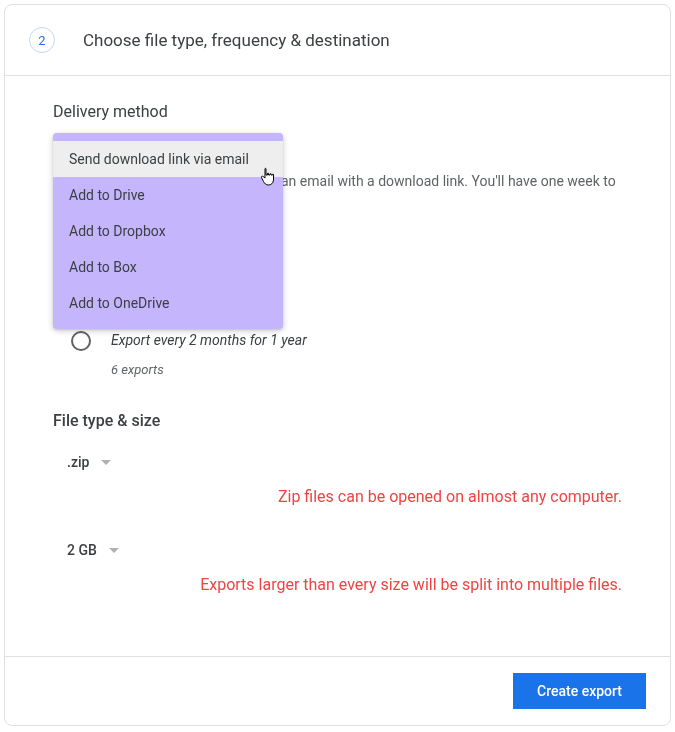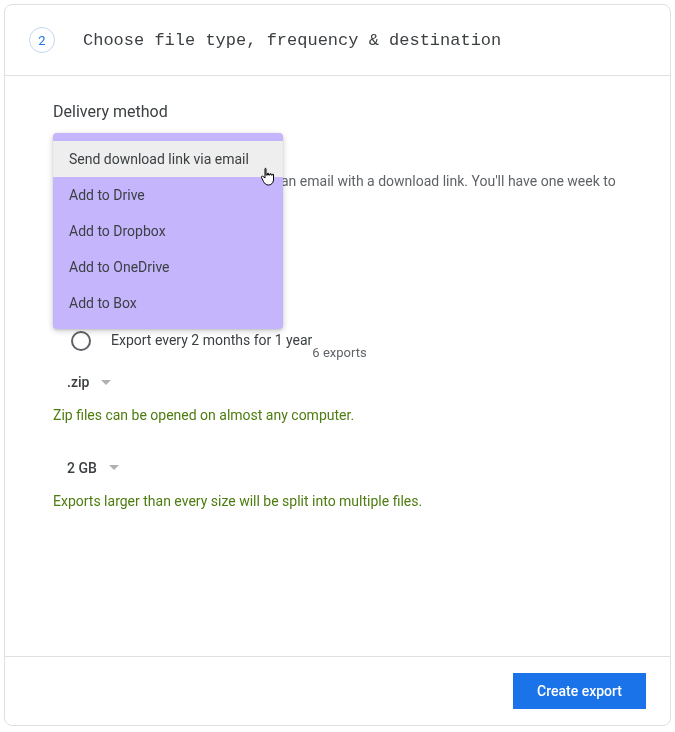--- a/index.html
+++ b/index.html
@@ -37,21 +37,20 @@
       display: flex;
       align-items: center;
       justify-content: center;
       font-size: 13px;
       color: #1a73e8;
     }
     .step-title {
       font-size: 17px;
       color: #3c4043;
       font-weight: 400;
-      font-family: Liberation Mono, monospace;
     }
     .content {
       padding: 26px 48px 0 48px;
     }
     .section-title {
       font-size: 16px;
       color: #3c4043;
       font-weight: 400;
       margin-bottom: 30px;
     }
@@ -84,21 +83,22 @@
     }
     .freq-option {
       display: flex;
       align-items: flex-start;
       gap: 20px;
       margin-left: 18px;
       margin-bottom: 14px;
     }
     .freq-text-group {
       display: flex;
-      flex-direction: row;
+      flex-direction: column;
+      font-style: italic;
     }
     .freq-main {
       font-size: 14px;
       color: #3c4043;
       margin-top: 1px;
     }
     .freq-sub {
       font-size: 13px;
       color: #5f6368;
       margin-top: 14px;
@@ -134,24 +134,25 @@
       font-weight: 500;
     }
     .select-caret {
       width: 0;
       height: 0;
       border-left: 5px solid transparent;
       border-right: 5px solid transparent;
       border-top: 5px solid #b0b0b0;
     }
     .helper-text {
-      font-size: 14px;
-      color: #4d7c0f;
+      font-size: 16px;
+      color: #ef4444;
       margin-bottom: 34px;
       line-height: 1.4;
+      text-align: right;
     }
     .footer {
       position: absolute;
       bottom: 0;
       left: 0;
       right: 0;
       border-top: 1px solid #e0e0e0;
       padding: 16px 24px;
       display: flex;
       justify-content: flex-end;
@@ -200,41 +201,42 @@
     </div>
 
     <div class="freq-option" style="margin-top:40px;">
       <div class="radio-outer"></div>
       <div class="freq-text-group">
         <div class="freq-main">Export every 2 months for 1 year</div>
         <div class="freq-sub">6 exports</div>
       </div>
     </div>
 
+    <div class="file-type-section-title">File type &amp; size</div>
 
     <div class="select-row">
       <span class="select-value">.zip</span>
       <span class="select-caret"></span>
     </div>
     <div class="helper-text">Zip files can be opened on almost any computer.</div>
 
     <div class="select-row">
       <span class="select-value">2 GB</span>
       <span class="select-caret"></span>
     </div>
     <div class="helper-text">Exports larger than every size will be split into multiple files.</div>
 
   </div>
 
   <div class="dropdown-menu">
     <div class="dropdown-item hovered">Send download link via email</div>
     <div class="dropdown-item">Add to Drive</div>
     <div class="dropdown-item">Add to Dropbox</div>
+    <div class="dropdown-item">Add to Box</div>
     <div class="dropdown-item">Add to OneDrive</div>
-    <div class="dropdown-item">Add to Box</div>
   </div>
 
   <div class="cursor-hand">
     <svg width="18" height="20" viewBox="0 0 18 20">
       <path d="M6 2 C6 1 7 1 7 2 L7 8 L8.5 8 L8.5 6.5 C8.5 5.8 9.5 5.8 9.5 6.5 L9.5 8 L11 8 L11 7 C11 6.3 12 6.3 12 7 L12 8 L13.5 8 L13.5 7.5 C13.5 6.8 14.5 6.8 14.5 7.5 L14.5 13 C14.5 16 12 18 9.5 18 C7 18 5.5 16.5 4.5 14.5 L2.5 10.5 C2 9.5 3 8.8 3.8 9.3 L6 11 Z" fill="#fff" stroke="#000" stroke-width="1"></path>
     </svg>
   </div>
 
   <div class="footer">
     <button class="create-btn">Create export</button>

